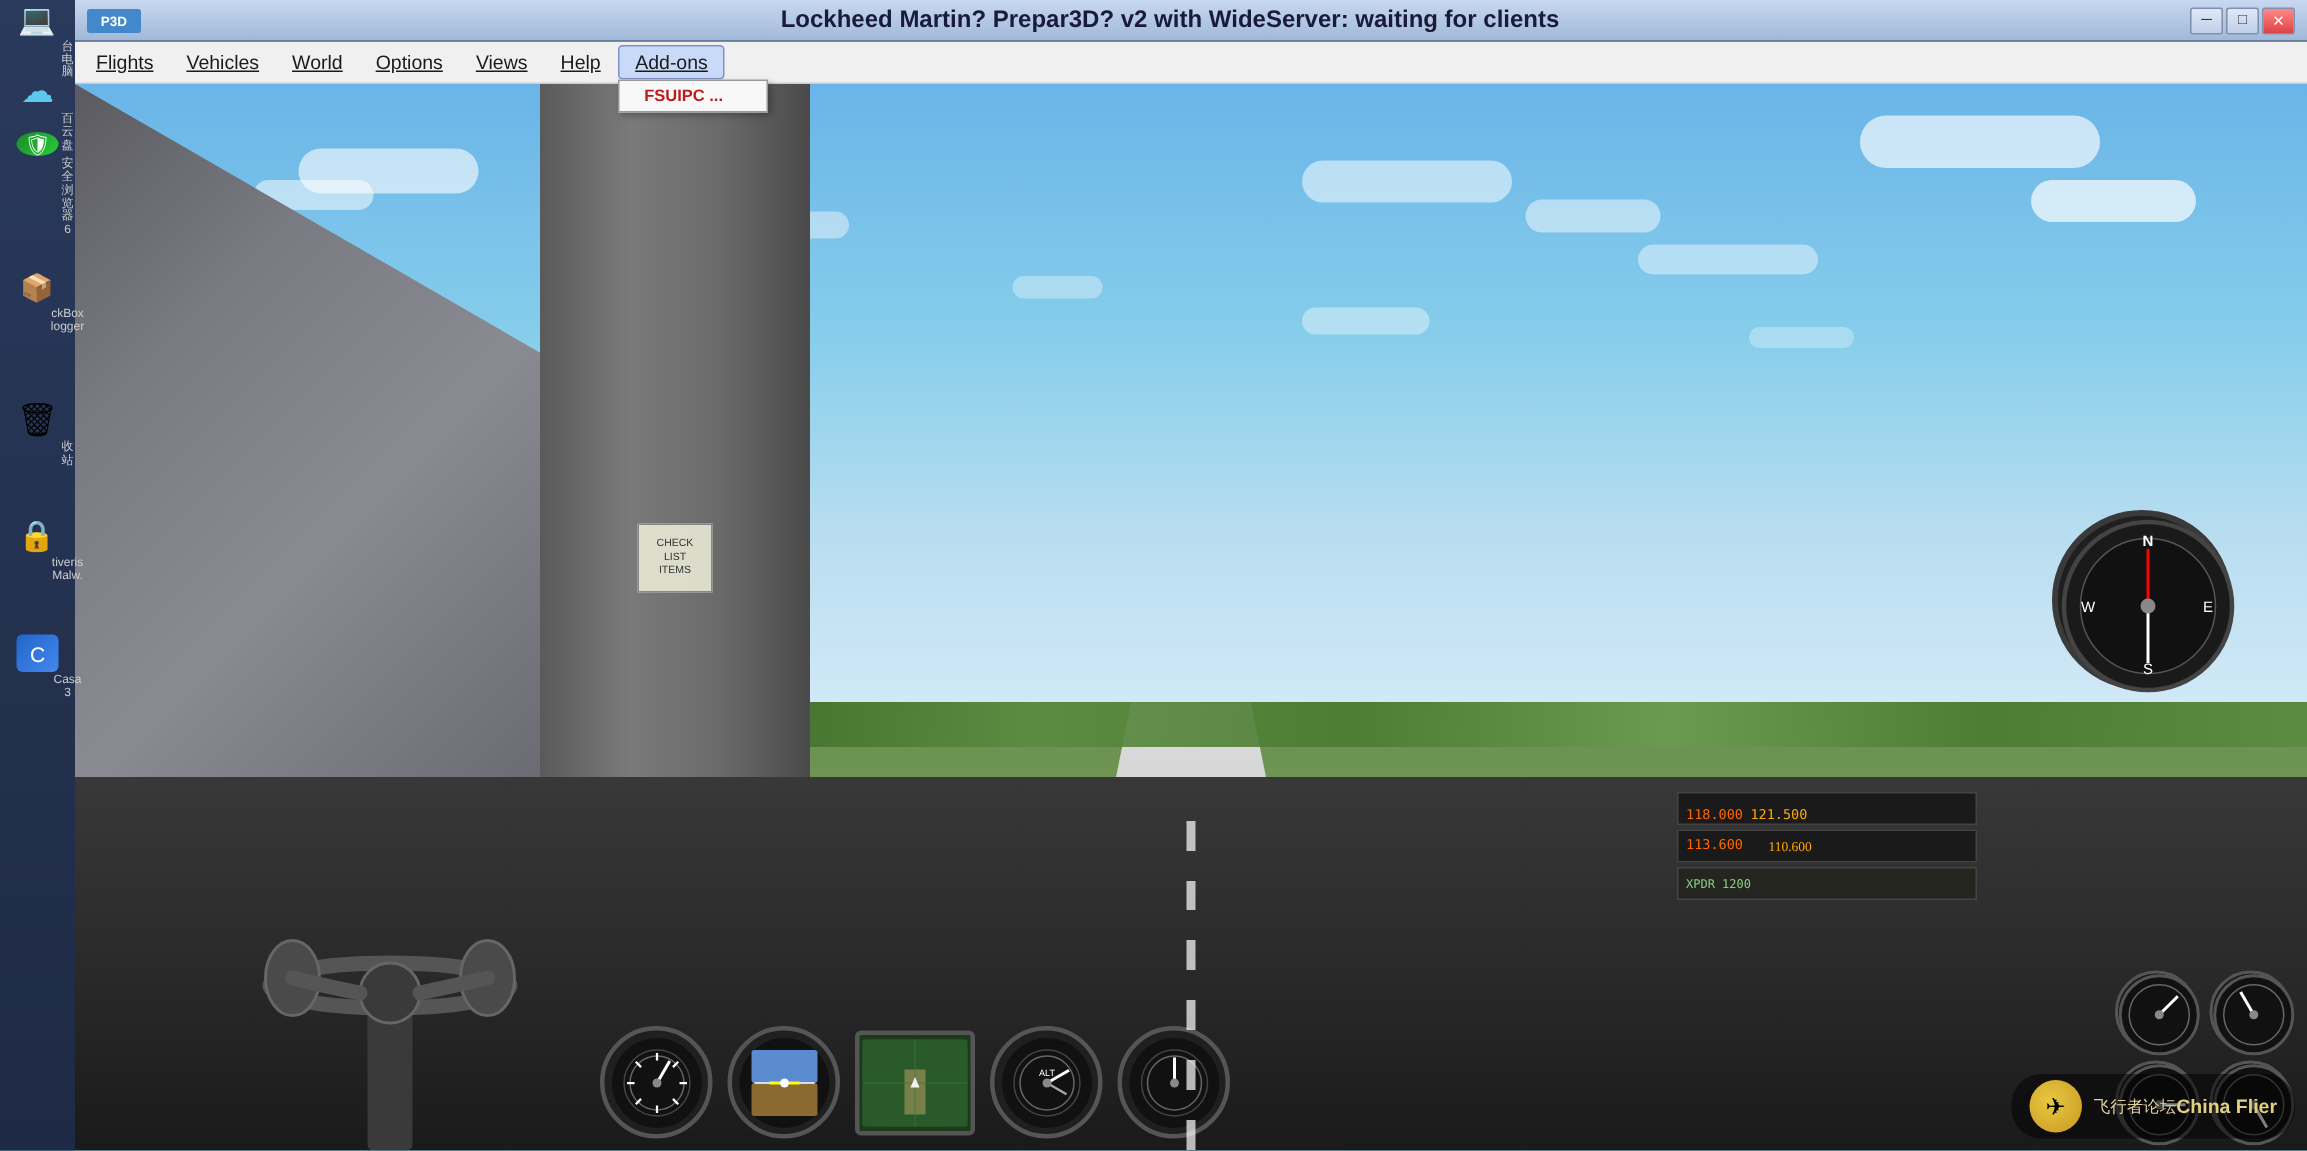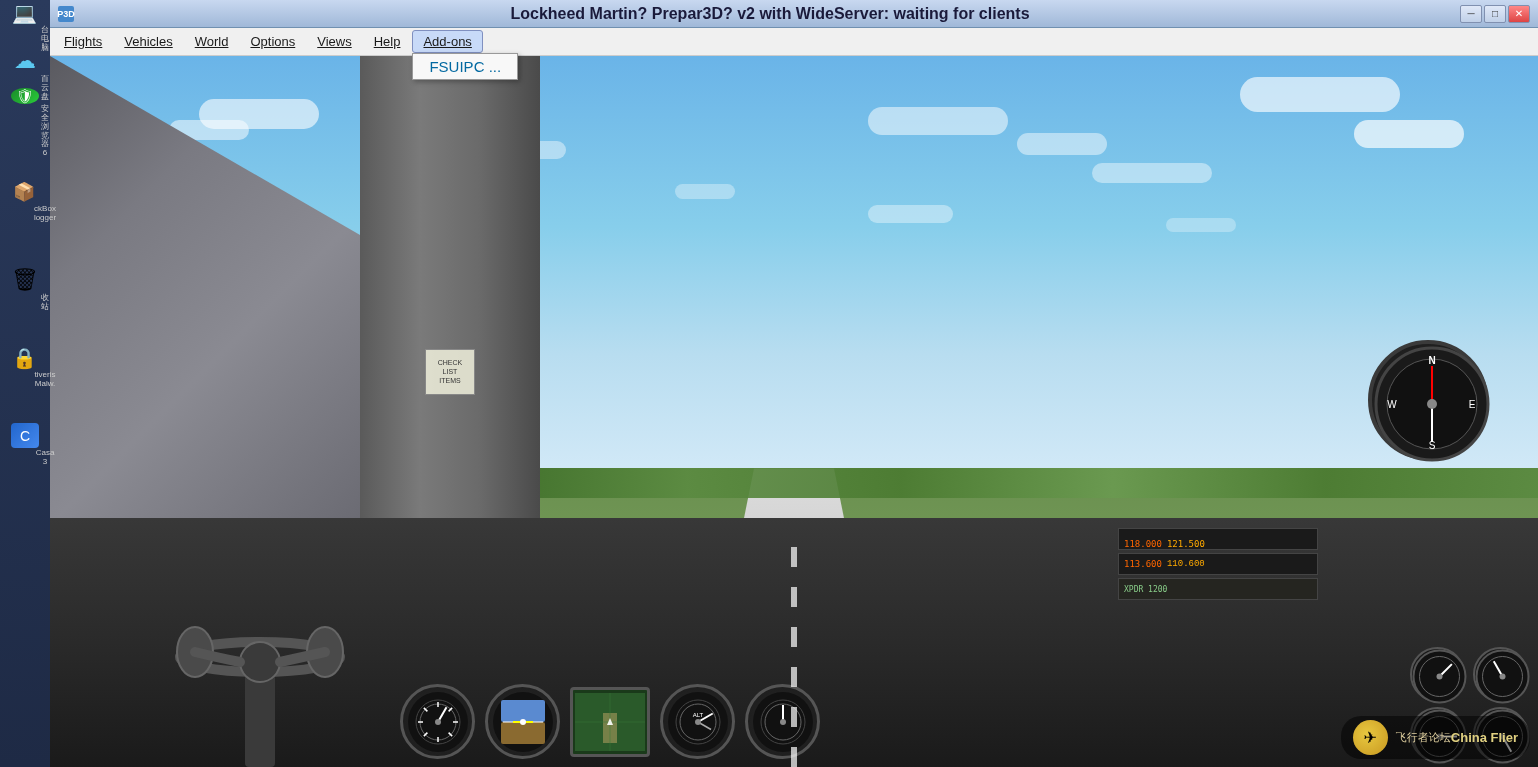--- a/index.html
+++ b/index.html
@@ -68,21 +68,21 @@
       height: 28px;
       background: linear-gradient(to bottom, #c8d8f0, #a0b8d8);
       display: flex;
       align-items: center;
       padding: 0 8px;
       border-bottom: 1px solid #7090b0;
       flex-shrink: 0;
     }
 
     #title-icon {
-      width: 16px;
+      width: 36px;
       height: 16px;
       background: #4488cc;
       border-radius: 2px;
       margin-right: 6px;
       display: flex;
       align-items: center;
       justify-content: center;
       font-size: 10px;
       color: white;
       flex-shrink: 0;
@@ -150,24 +150,25 @@
       top: 100%;
       left: 0;
       background: #f8f8f8;
       border: 1px solid #999;
       box-shadow: 2px 2px 5px rgba(0,0,0,0.3);
       z-index: 100;
       min-width: 100px;
     }
     .dropdown-item {
       padding: 4px 16px;
-      font-size: 15px;
-      color: #0369a1;
+      font-size: 11px;
+      color: #b91c1c;
       cursor: pointer;
       white-space: nowrap;
+      font-weight: bold;
     }
 
     
     #status-bar {
       height: 24px;
       background: #1a1a1a;
       display: flex;
       align-items: center;
       padding: 0 8px;
       gap: 6px;
@@ -603,21 +604,21 @@
           </div>
         </div>
 
         <div style="position:absolute;top:10px;right:220px;width:200px;display:flex;flex-direction:column;gap:3px;">
           <div style="height:22px;background:#1a1a1a;border:1px solid #444;display:flex;align-items:flex-end;padding:0 5px;gap:5px;">
             <span style="color:#ff6600;font-size:9px;font-family:monospace;">118.000</span>
             <span style="color:#ffaa00;font-size:9px;font-family:monospace;">121.500</span>
           </div>
           <div style="height:22px;background:#1a1a1a;border:1px solid #444;display:flex;align-items:center;padding:0 5px;gap:5px;">
             <span style="color:#ff6600;font-size:9px;font-family:monospace;">113.600</span>
-            <span style="color:#ffaa00;font-size:9px;font-family:Liberation Mono, monospace;">110.600</span>
+            <span style="color:#ffaa00;font-size:9px;font-family:Liberation Serif, serif;margin-left:12px;">110.600</span>
           </div>
           <div style="height:22px;background:#252520;border:1px solid #444;display:flex;align-items:center;padding:0 5px;">
             <span style="color:#88cc88;font-size:8px;font-family:monospace;">XPDR 1200</span>
           </div>
         </div>
       </div>
 
       <div id="top-right-equipment">
         <svg width="120" height="120">
           <circle cx="60" cy="60" r="56" fill="#1a1a1a" stroke="#444" stroke-width="3"></circle>

